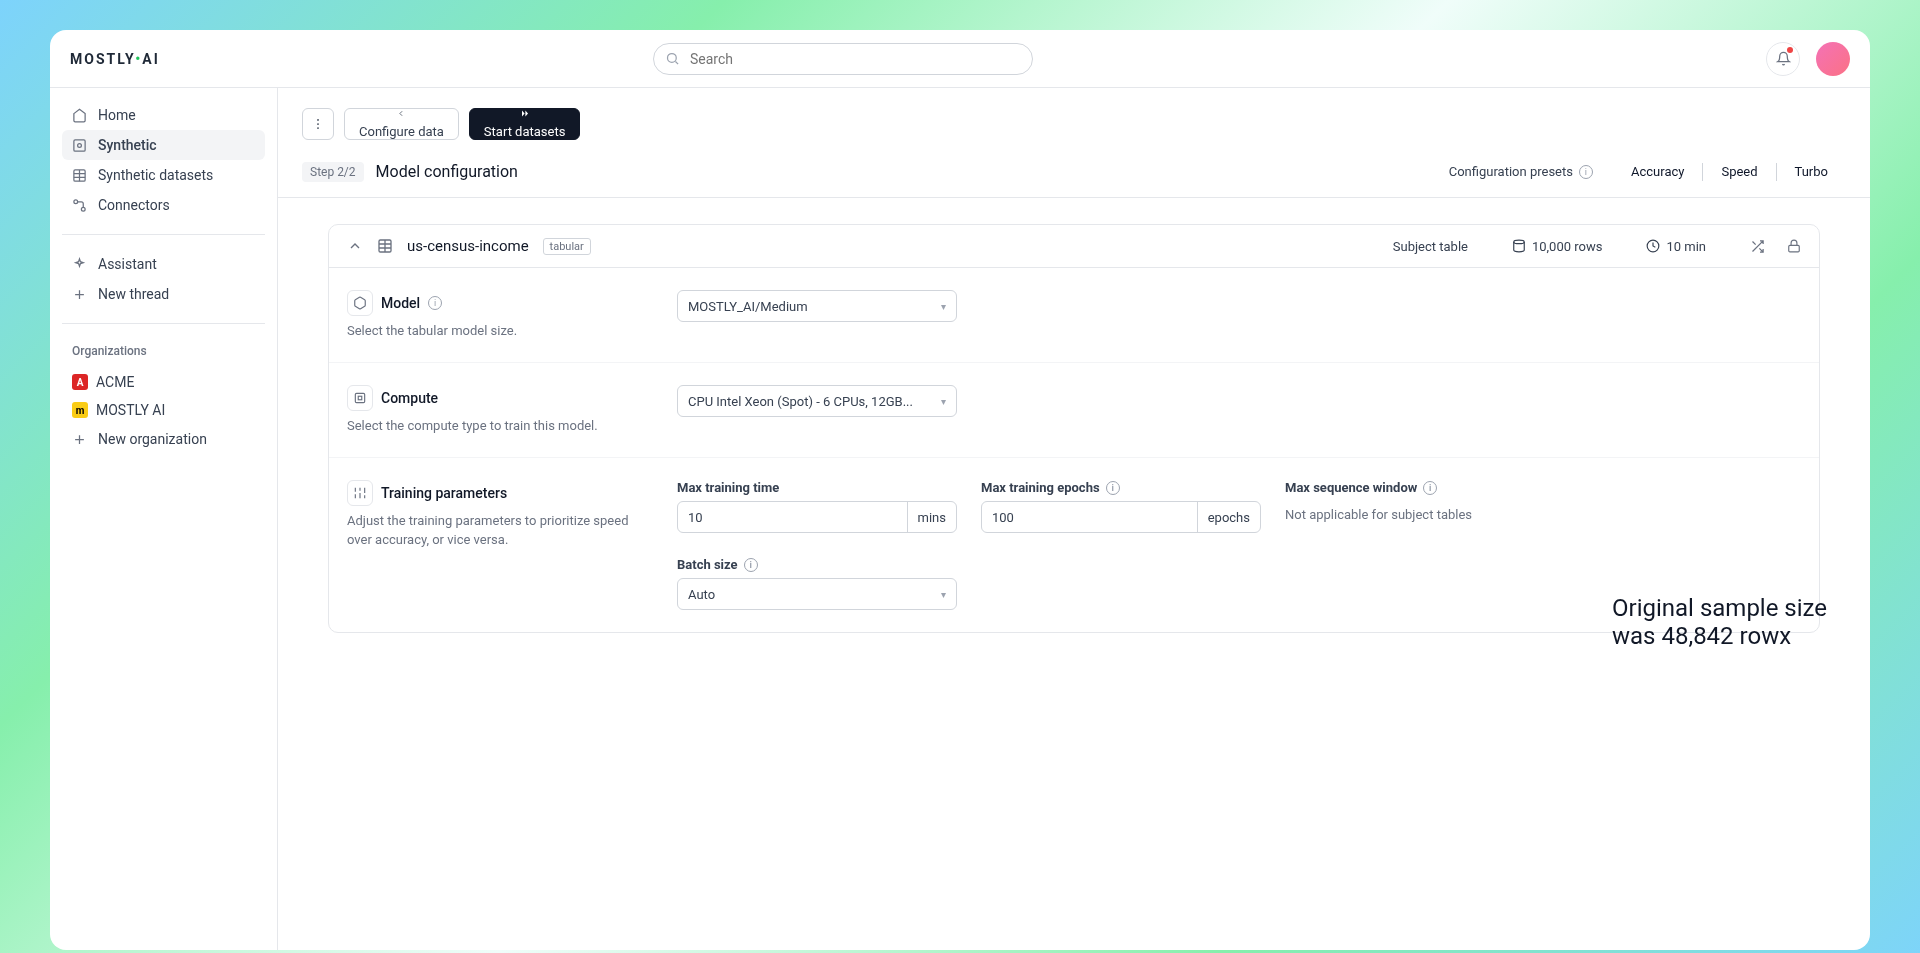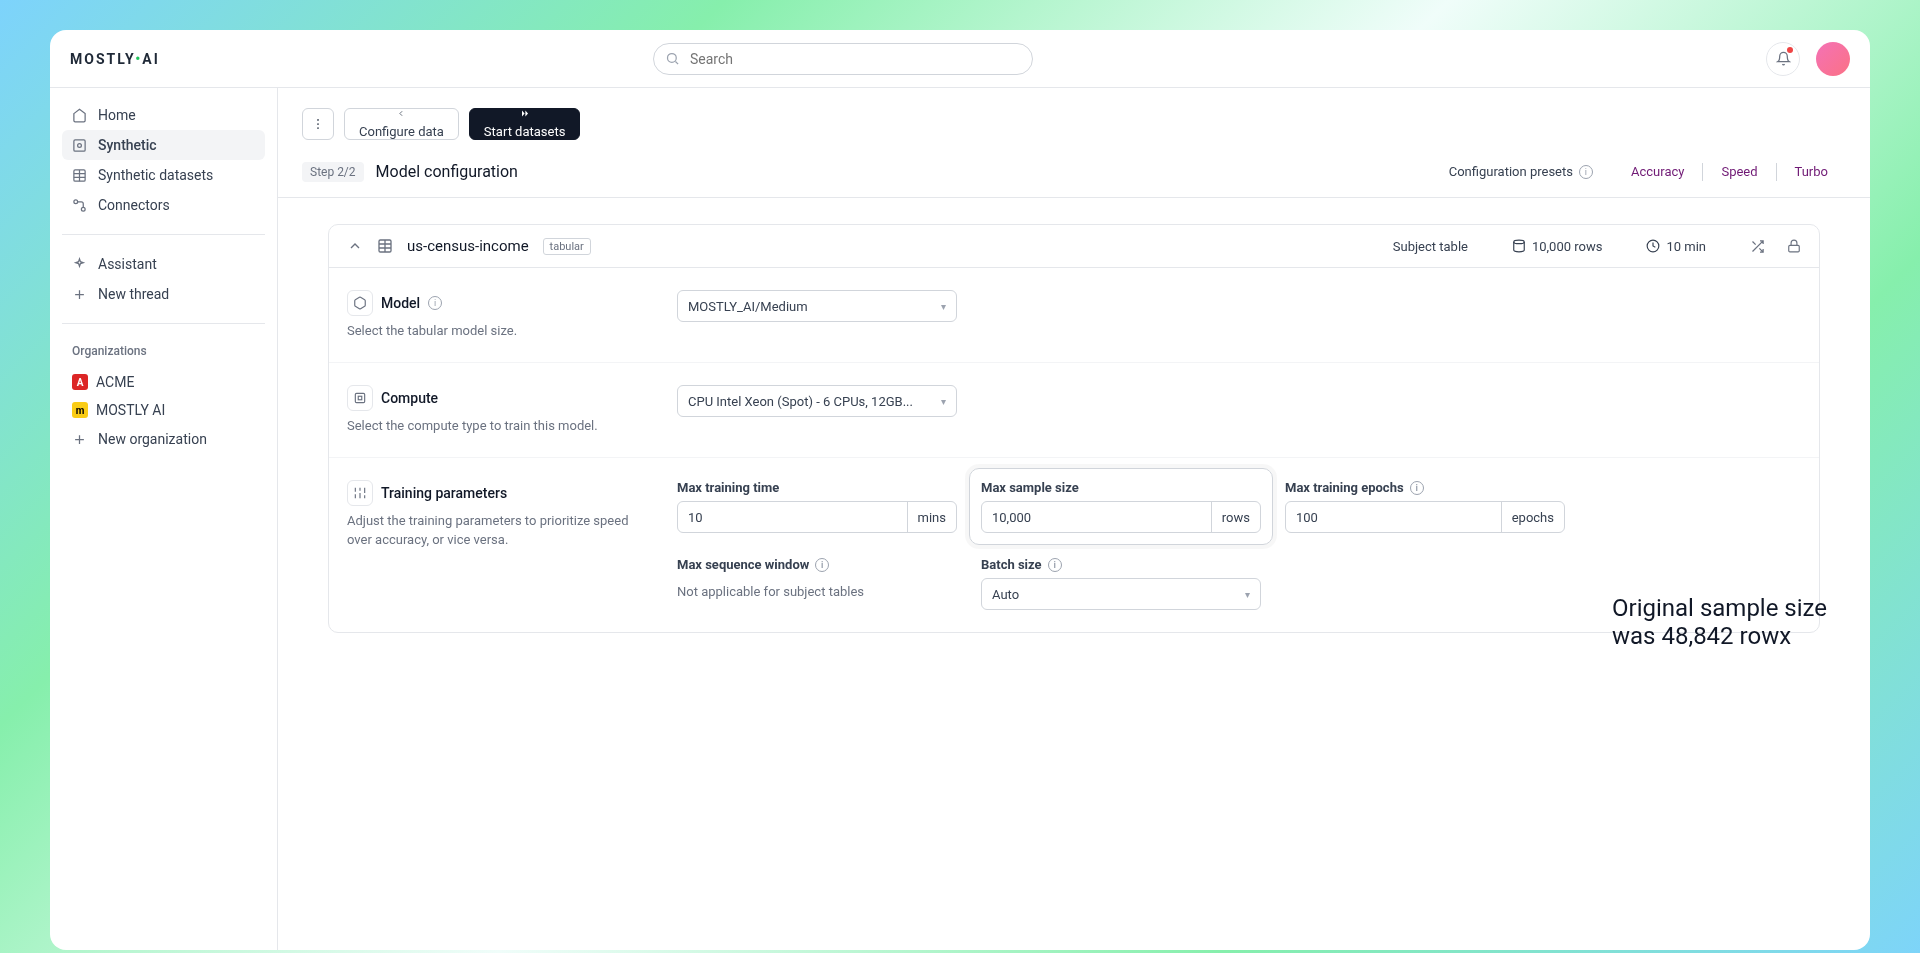--- a/index.html
+++ b/index.html
@@ -132,21 +132,21 @@
     border-bottom: 1px solid #e5e7eb;
   }
   .sh-left { display: flex; align-items: center; gap: 12px; }
   .step-pill {
     font-size: 12px; background: #f3f4f6; color: #6b7280;
     padding: 3px 8px; border-radius: 4px;
   }
   .sh-title { font-size: 16px; color: #111827; }
   .sh-right { display: flex; align-items: center; gap: 0; font-size: 13px; color: #374151; }
   .preset-label { display: flex; align-items: center; gap: 6px; color: #374151; font-size: 13px; margin-right: 20px; }
-  .preset-btn { padding: 4px 18px; cursor: pointer; color: #701a75; text-align: right; }
+  .preset-btn { padding: 4px 18px; cursor: pointer; color: #0f172a; text-align: right; }
   .preset-divider { width: 1px; height: 18px; background: #d1d5db; }
   .content { padding: 26px 50px; }
   .card {
     border: 1px solid #e5e7eb; border-radius: 10px;
     overflow: hidden;
   }
   .card-head {
     display: flex; align-items: center; gap: 14px;
     padding: 12px 18px;
     border-bottom: 1px solid #e5e7eb;
@@ -474,28 +474,20 @@
             <div class="sec-right">
 
               <div class="field">
                 <div class="field-label">Max training time</div>
                 <div class="input-group">
                   <input value="10" style="">
                   <span class="suffix">mins</span>
                 </div>
               </div>
 
-              <div class="field highlight">
-                <div class="outline"></div>
-                <div class="field-label">Max sample size</div>
-                <div class="input-group">
-                  <input value="10,000" style="">
-                  <span class="suffix">rows</span>
-                </div>
-              </div>
 
               <div class="field">
                 <div class="field-label">
                   <span>Max training epochs</span>
                   <span class="info-icon">i</span>
                 </div>
                 <div class="input-group">
                   <input value="100" style="">
                   <span class="suffix">epochs</span>
                 </div>

